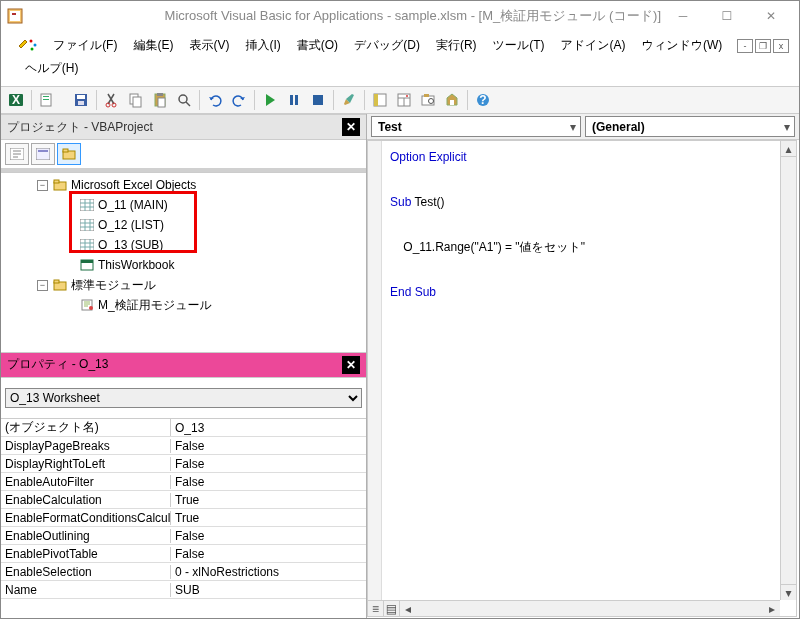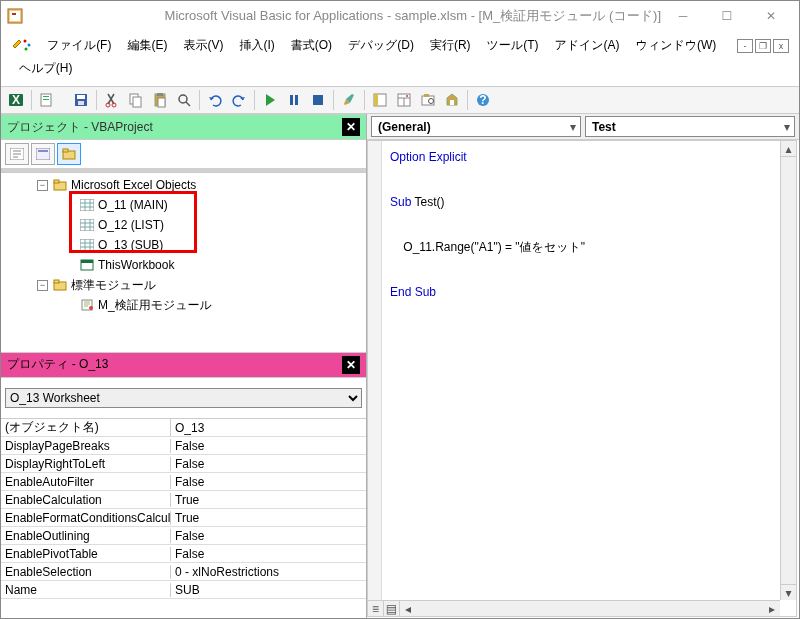--- a/index.html
+++ b/index.html
@@ -4,35 +4,35 @@
 <style>
 * { box-sizing: border-box; font-family: "MS UI Gothic", "Meiryo", sans-serif; font-size: 12px; }
 body { margin: 0; padding: 0; width: 800px; height: 619px; background: #fff; overflow: hidden; border: 1px solid #888; }
 
 .titlebar { height: 30px; background: #fff; display: flex; align-items: center; padding: 0 6px; text-align: right; }
 .titlebar .ticon { width: 16px; height: 16px; margin-right: 6px; }
 .titlebar .ttext { flex: 1; color: #888; font-size: 13px; }
 .titlebar .wbtns { display: flex; gap: 0; }
 .titlebar .wbtn { width: 44px; height: 28px; display: flex; align-items: center; justify-content: center; color: #888; }
 
-.menubar { padding: 3px 10px 6px 10px; display: flex; flex-wrap: wrap; align-items: center; gap: 0; }
+.menubar { padding: 3px 10px 6px 16px; display: flex; flex-wrap: wrap; align-items: center; gap: 0; }
 .magic-icon { width: 24px; height: 20px; margin-right: 4px; }
 .mitem { padding: 3px 8px; color: #000; }
 .mdi-btns { margin-left: auto; display: flex; gap: 2px; }
 .mdi-btns .sb { width: 16px; height: 14px; border: 1px solid #888; display:flex; align-items:center; justify-content:center; font-size:9px; color:#555; }
 
 .toolbar { height: 28px; background: #f5f5f5; border-top: 1px solid #ccc; border-bottom: 1px solid #ccc; display: flex; align-items: center; padding: 0 4px; gap: 2px; }
 .tbtn { width: 22px; height: 22px; display: flex; align-items: center; justify-content: center; border: 1px solid transparent; }
 .tsep { width: 1px; height: 20px; background: #ccc; margin: 0 2px; }
 
 .workspace { display: flex; height: calc(619px - 30px - 56px - 28px); }
 
 .leftcol { width: 366px; display: flex; flex-direction: column; border-right: 1px solid #b0b0b0; }
 
-.pane-title { background: #86efac; border-top: 1px solid #ccc; border-bottom: 1px solid #ccc; padding: 3px 6px; display: flex; align-items: center; }
+.pane-title { background: #e5e5e5; border-top: 1px solid #ccc; border-bottom: 1px solid #ccc; padding: 3px 6px; display: flex; align-items: center; }
 .pane-title span { flex: 1; color: #333; }
 .pane-close { width: 18px; height: 18px; background: #000; color: #fff; display: flex; align-items: center; justify-content: center; font-weight: bold; font-size: 12px; }
 
 .proj-tools { padding: 3px 4px; display: flex; gap: 2px; background: #fff; }
 .ptool { width: 24px; height: 22px; border: 1px solid #aaa; background: #f8f8f8; display: flex; align-items: center; justify-content: center; }
 .ptool.active { border-color: #3399ff; background: #e0f0ff; }
 
 .proj-tree { flex: 1; overflow: auto; border-top: 1px solid #ccc; padding: 2px 0 2px 0; position: relative; background: #fff; }
 .tree-row { display: flex; align-items: center; height: 20px; padding-left: 36px; }
 .tree-row.l3 { padding-left: 78px; }
@@ -386,24 +386,24 @@
       <div class="prow">
           <div>Name</div>
           <div>SUB</div>
         </div>
     </div>
   </div>
 
   <div class="codecol">
     <div class="codehdr">
       <div class="combo">
+          <span>Test</span>
+        </div>
+      <div class="combo">
           <span>(General)</span>
-        </div>
-      <div class="combo">
-          <span>Test</span>
         </div>
     </div>
     <div class="codearea">
       <div class="codemargin"></div>
       <div class="codelines"><span class="kw">Option Explicit</span>
 
 <span class="kw">Sub</span><span> Test()</span>
 
 <span>    O_11.Range("A1") = "値をセット"</span>
 

